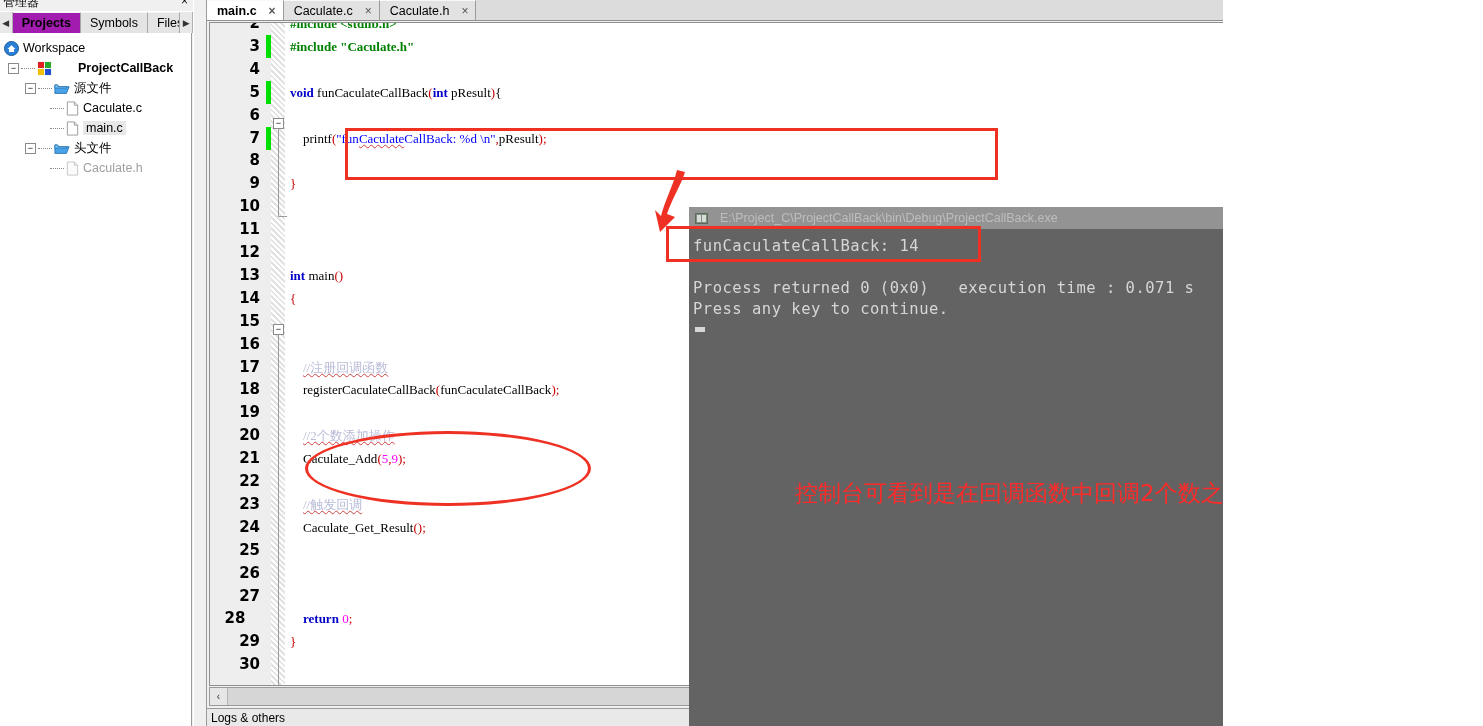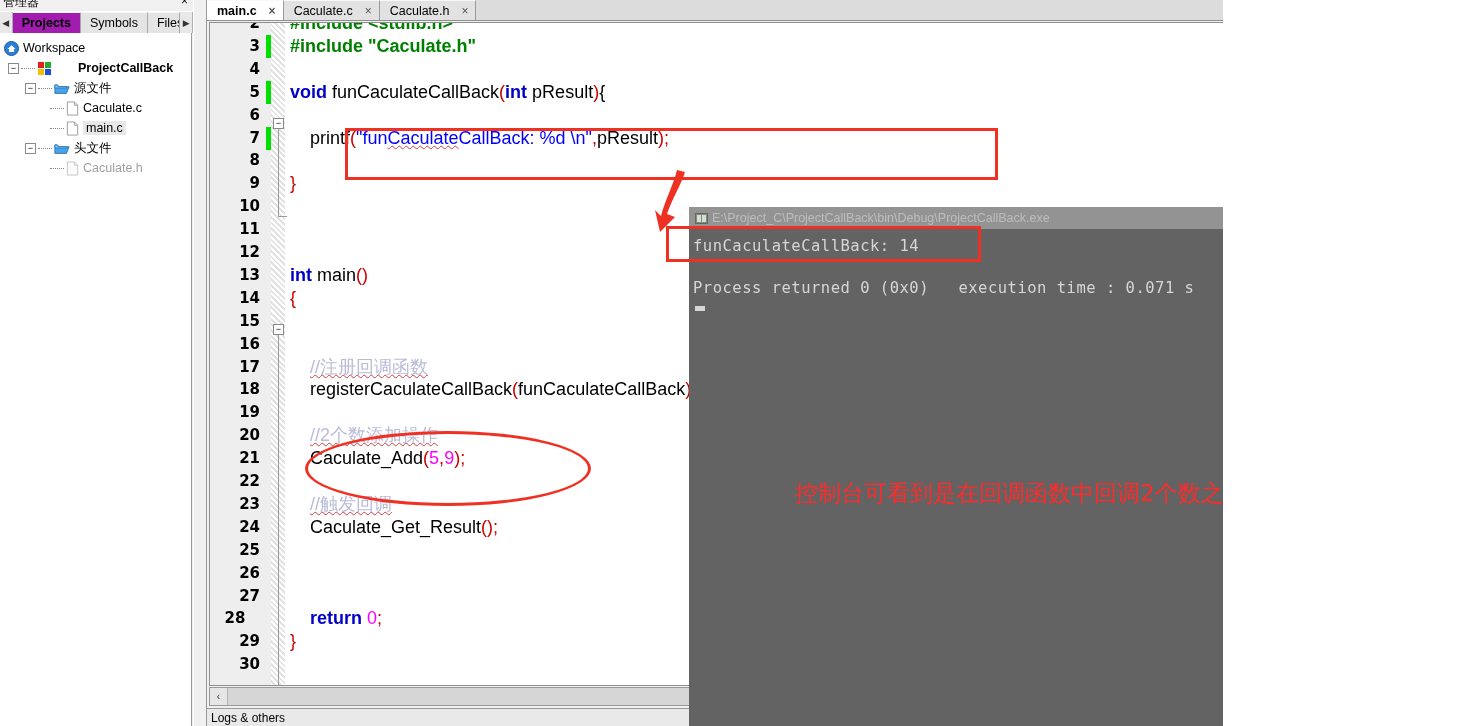--- a/index.html
+++ b/index.html
@@ -134,22 +134,22 @@
     position: absolute; left: 0; width: 50px; text-align: right;
     font-family: "DejaVu Sans", sans-serif;
     font-size: 15px; font-weight: bold; color: #000;
     line-height: 23px;
   }
   .chg {
     position: absolute; left: 56px; width: 5px; height: 23px; background: #00e000;
   }
   .cl {
     position: absolute; left: 80px;
-    font-family: Liberation Sans, sans-serif;
-    font-size: 18px; line-height: 23px; color: #000;
+    font-family: Liberation Serif, serif;
+    font-size: 13px; line-height: 23px; color: #000;
     white-space: pre;
   }
   .kw   { color: #0000c8; font-weight: bold; }
   .pp   { color: #008000; font-weight: bold; }
   .str  { color: #0000ff; }
   .num  { color: #ff00ff; }
   .punc { color: #c80000; }
   .cmt  { color: #b9bcd8; margin-top: 46px; }
   .sq   { text-decoration: underline; text-decoration-style: wavy;
           text-decoration-color: #d04040; text-decoration-thickness: 1px; }
@@ -190,21 +190,21 @@
   }
 
   
   #console {
     position: absolute; left: 689px; top: 207px; width: 794px; height: 519px;
     overflow: hidden;
   }
   #console-title {
     position: absolute; left: 0; top: 0; width: 100%; height: 22px;
     background: #939393;
-    display: flex; align-items: center; gap: 4px; padding-left: 6px;
+    display: flex; align-items: center; gap: 12px; padding-left: 6px;
   }
   #console-icon {
     width: 13px; height: 11px; flex: 0 0 auto;
     background: #7e8c7e;
     border: 1px solid #5d6b5d;
     position: relative;
   }
   #console-icon::after {
     content: ""; position: absolute; left: 1px; top: 1px;
     width: 4px; height: 7px; background: #d8dcd8;
@@ -480,20 +480,21 @@
 
   <div id="console">
     <div id="console-title">
       <span id="console-icon"></span>
       <span id="console-title-text">E:\Project_C\ProjectCallBack\bin\Debug\ProjectCallBack.exe</span>
     </div>
     <div id="console-body">
       <div class="cline">funCaculateCallBack: 14</div>
       <div class="cspacer"></div>
       <div class="cline">Process returned 0 (0x0)   execution time : 0.071 s</div>
+      <div class="cline">Press any key to continue.</div>
       <div id="cursor-block"></div>
     </div>
   </div>
 
   <div id="annot-rect-printf"></div>
 
   <svg id="annot-arrow">
     <path d="M22 0 C 18 16, 10 30, 6 46 L 0 40 L 5 62 L 20 47 L 12 44 C 17 29, 26 15, 30 2 Z" fill="#ef3124"></path>
   </svg>
 

